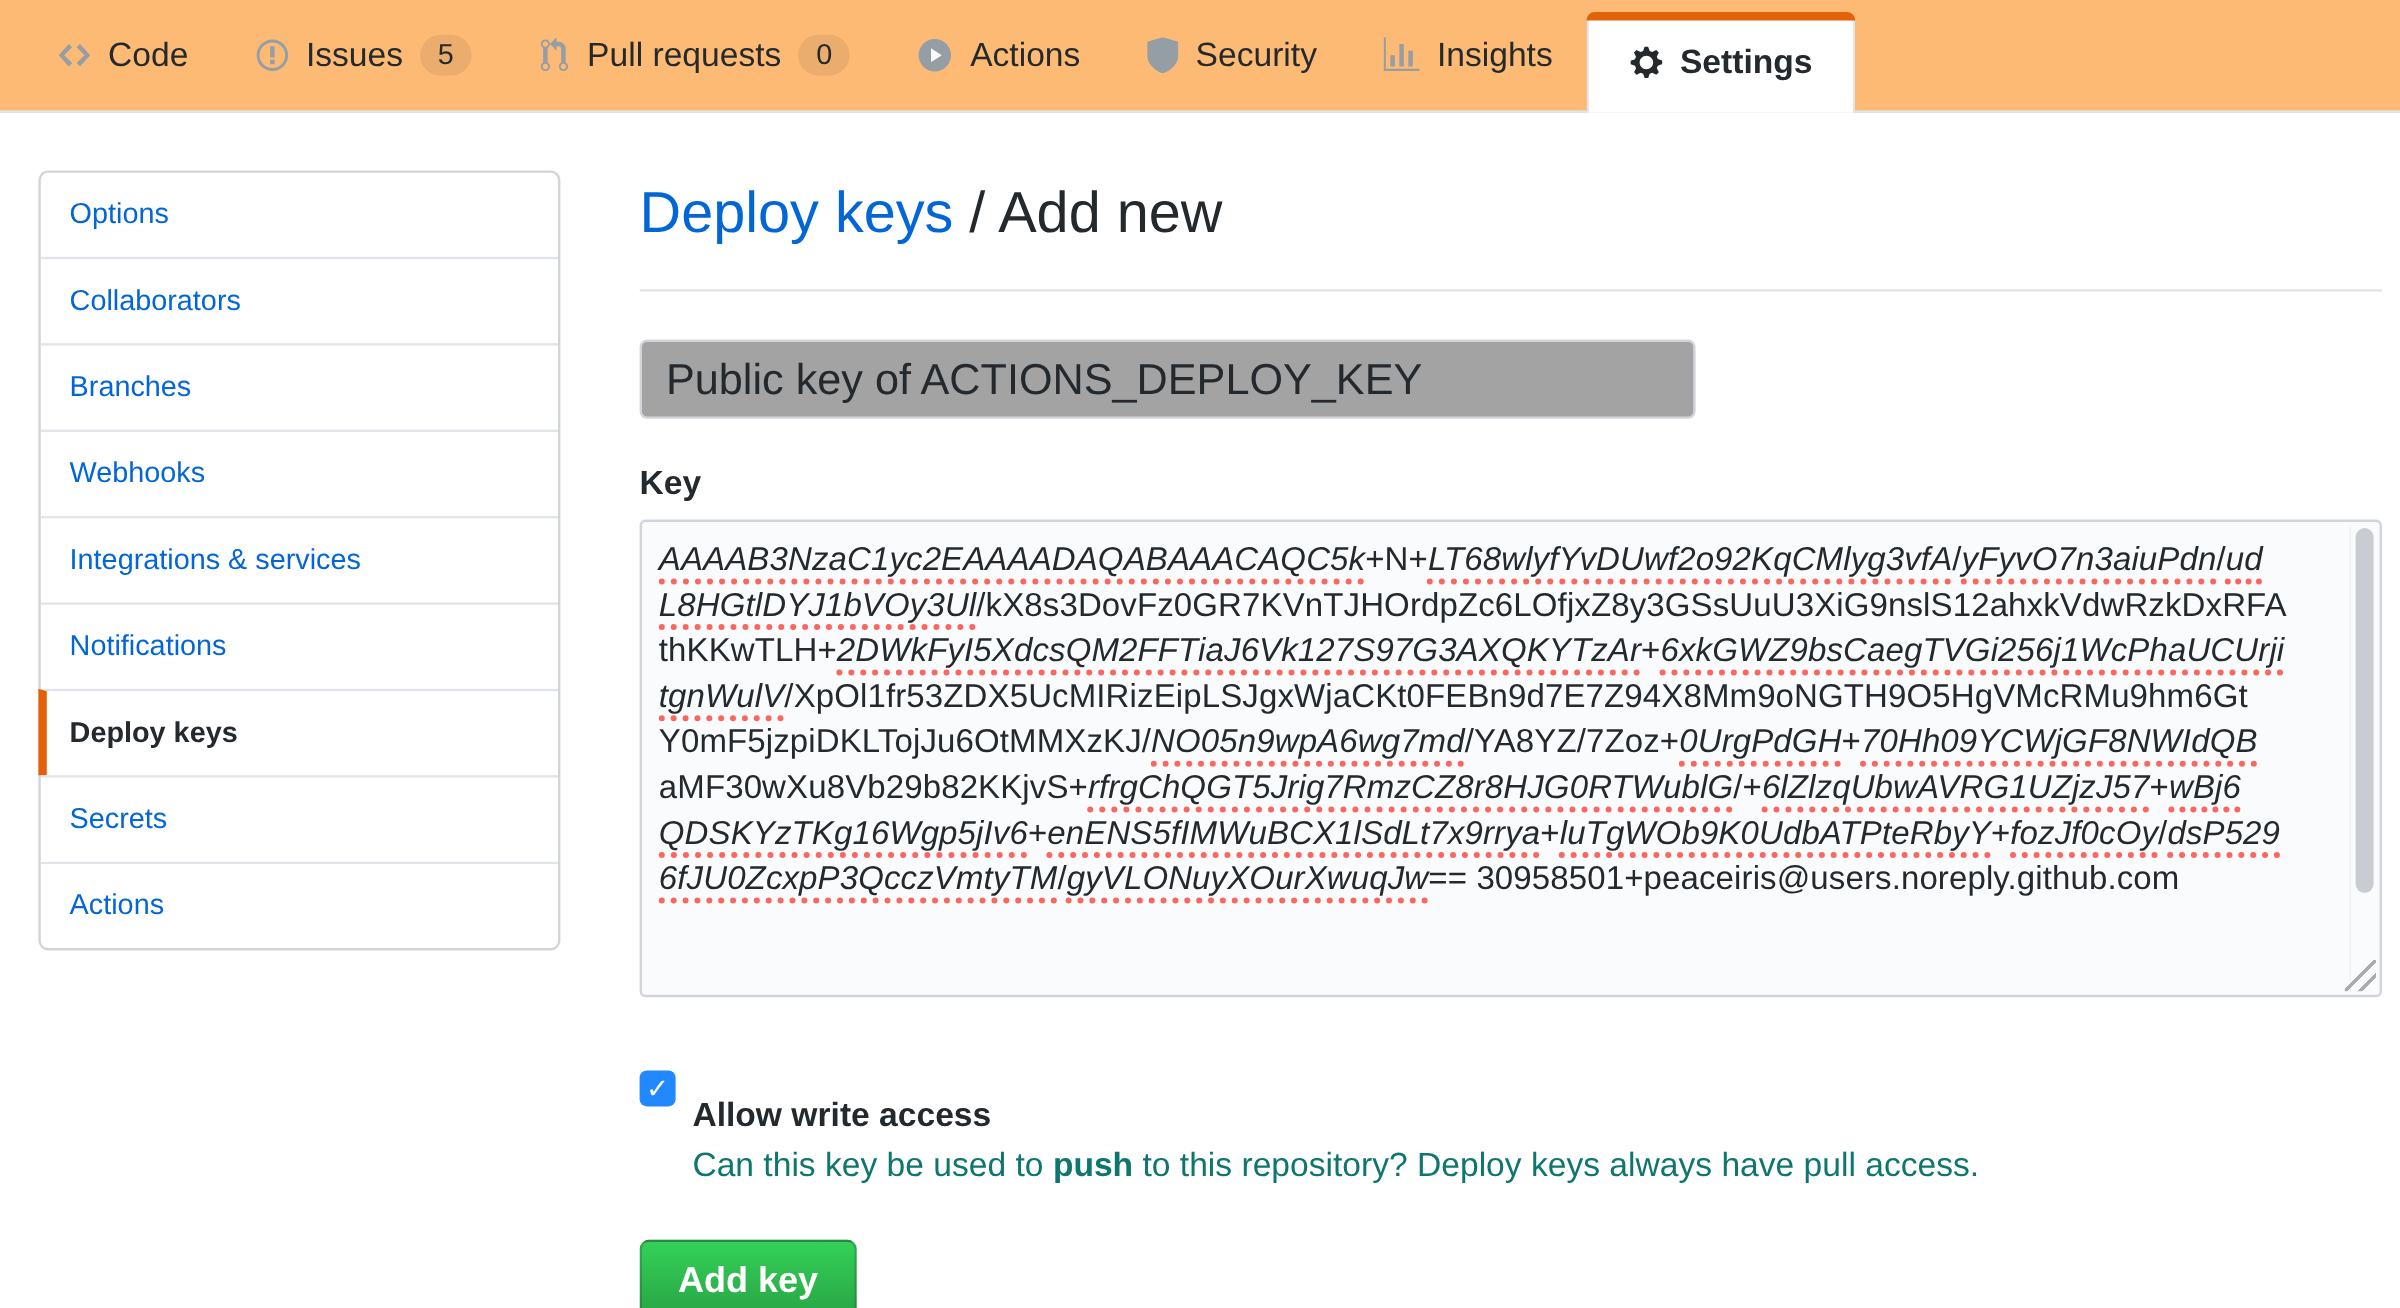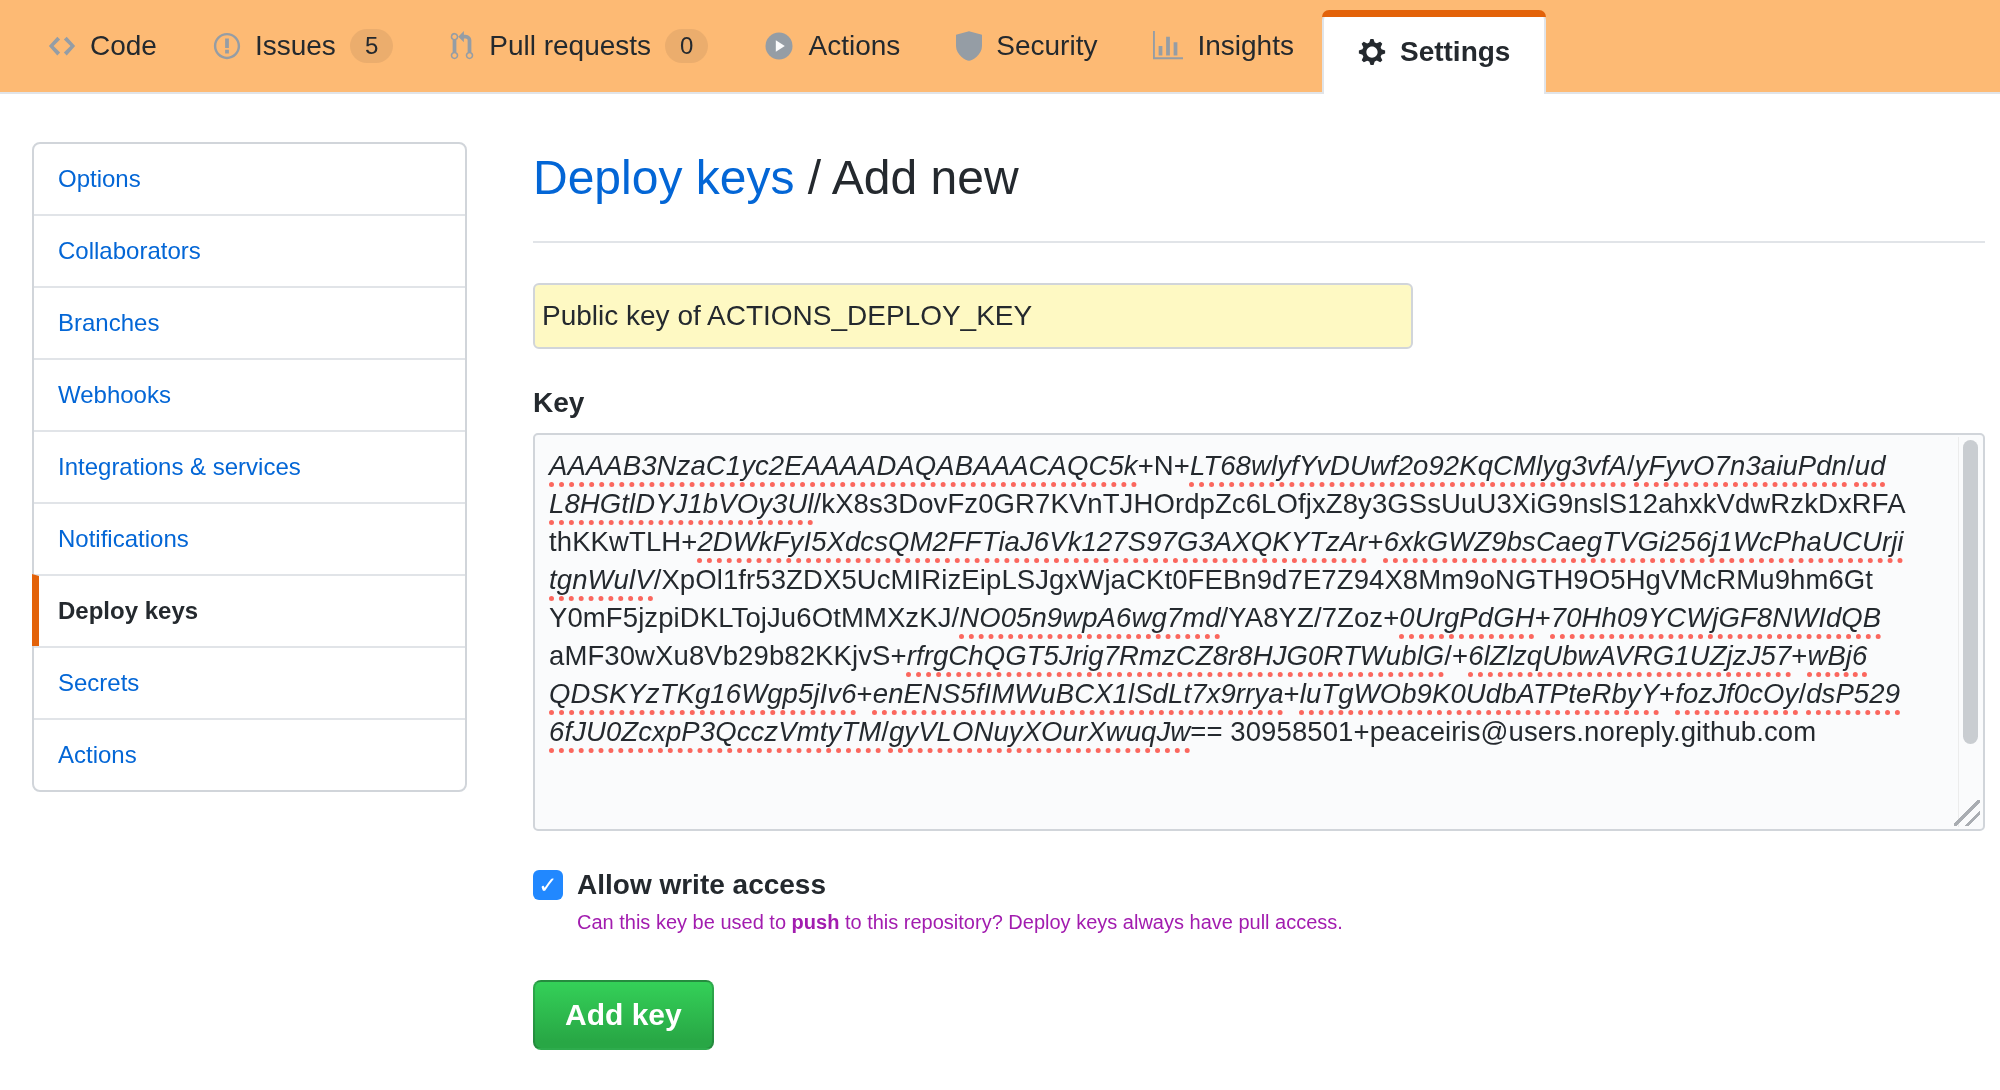--- a/index.html
+++ b/index.html
@@ -51,23 +51,23 @@
   
   .main{flex:1;margin:48px 15px 0 66px;min-width:0;}
   .page-head{
     font-size:48px;font-weight:400;margin:0 0 40px;padding:8px 0 36px;
     border-bottom:2px solid #e1e4e8;
   }
   .page-head .crumb-link{color:#0366d6;cursor:pointer;text-decoration:none;}
   .page-head .crumb-sep{color:#24292e;}
   .field-label{font-size:28px;font-weight:700;margin:0 0 14px;display:block;}
   .title-input{
-    width:880px;height:66px;box-sizing:border-box;font-size:28px;color:#24292e;
+    width:880px;height:66px;box-sizing:border-box;font-size:36px;color:#24292e;
     font-family:"Liberation Sans","DejaVu Sans",sans-serif;
-    background:#fef9c3;border:2px solid #d1d5da;border-radius:6px;padding:0 7px;outline:none;
+    background:#a3a3a3;border:2px solid #d1d5da;border-radius:6px;padding:0 20px;outline:none;
   }
   .key-group{margin-top:38px;}
   .key-box{
     position:relative;width:100%;height:398px;box-sizing:border-box;
     background:#fafbfc;border:2px solid #d1d5da;border-radius:5px;
     padding:12px 44px 12px 14px;overflow:hidden;cursor:text;
   }
   .key-line{
     font-size:27.5px;line-height:38px;white-space:nowrap;color:#24292e;
     letter-spacing:0.1px;
@@ -92,22 +92,22 @@
       linear-gradient(135deg,transparent 0 70%,#a9adb2 70% 78%,transparent 78%);
   }
   
   .write-access{margin-top:38px;}
   .cb-row{display:flex;align-items:center;cursor:pointer;}
   .checkbox{
     width:30px;height:30px;border-radius:6px;background:var(--checkbox-blue,#2188ff);
     display:flex;align-items:center;justify-content:center;flex:none;
   }
   .checkbox .check{color:#fff;font-size:23px;font-weight:700;line-height:1;}
-  .cb-label{margin-left:14px;font-size:28px;font-weight:700;}
-  .cb-note{margin:10px 0 0 44px;font-size:20px;color:#a21caf;}
+  .cb-label{margin-left:14px;font-size:28px;font-weight:700;margin-top:44px;}
+  .cb-note{margin:10px 0 0 44px;font-size:28px;color:#0f766e;}
   .cb-note b{font-weight:700;}
   
   .add-key-btn{
     margin-top:46px;display:inline-block;cursor:pointer;
     padding:16px 30px;font-size:30px;font-weight:700;color:#fff;
     font-family:"Liberation Sans","DejaVu Sans",sans-serif;
     background-image:linear-gradient(-180deg,#34d058 0%,#28a745 90%);
     border:2px solid rgba(27,31,35,0.2);border-radius:8px;
   }
 </style>

